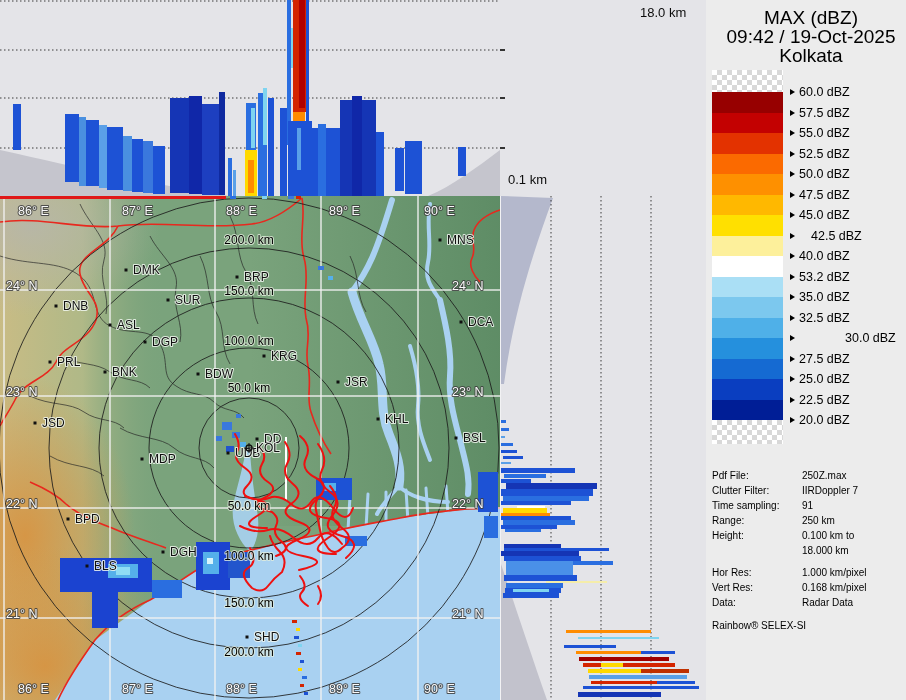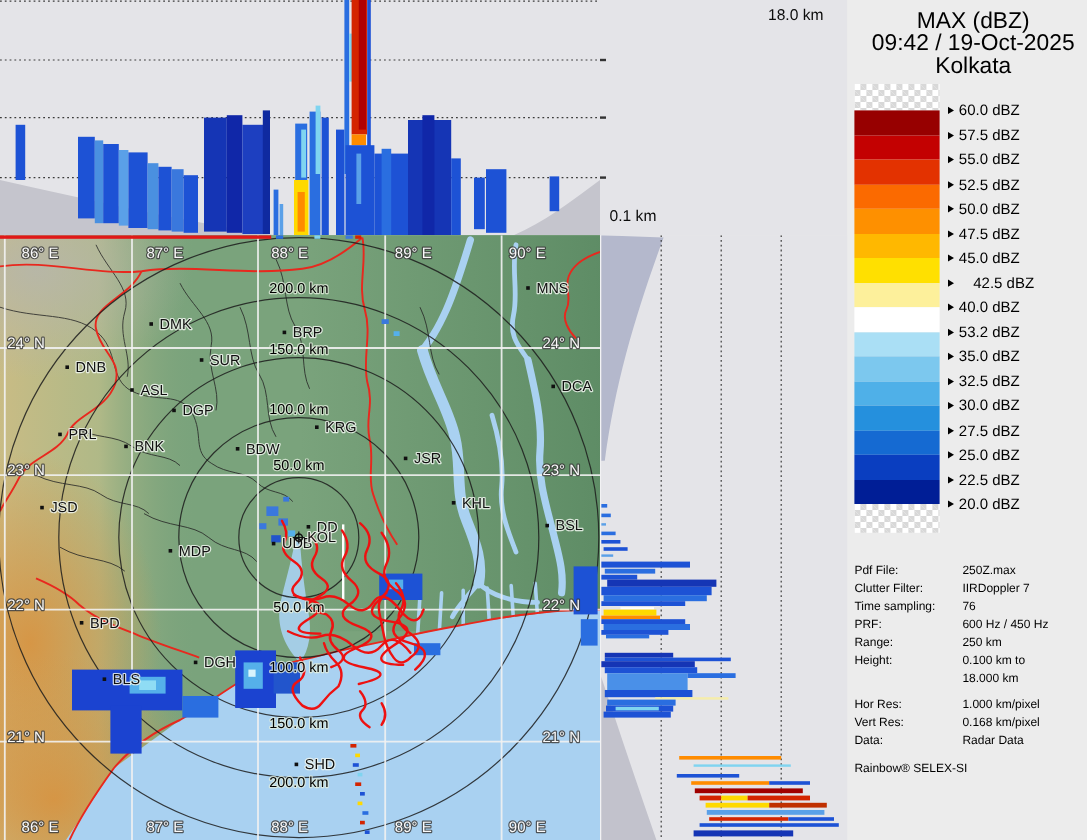--- a/index.html
+++ b/index.html
@@ -464,21 +464,21 @@
         <div class="scale-lab" style="top: 219px;">
           <div class="tri"></div>
           <span>35.0 dBZ</span>
         </div>
         <div class="band" style="height: 20.5px; background: rgb(124, 200, 238);"></div>
         <div class="scale-lab" style="top: 239.5px;">
           <div class="tri"></div>
           <span>32.5 dBZ</span>
         </div>
         <div class="band" style="height: 20.5px; background: rgb(79, 176, 232);"></div>
-        <div class="scale-lab" style="top: 260px;">
+        <div class="scale-lab" style="top: 260px; gap: 46px;">
           <div class="tri"></div>
           <span>30.0 dBZ</span>
         </div>
         <div class="band" style="height: 20.5px; background: rgb(37, 144, 221);"></div>
         <div class="scale-lab" style="top: 280.5px;">
           <div class="tri"></div>
           <span>27.5 dBZ</span>
         </div>
         <div class="band" style="height: 20.5px; background: rgb(21, 106, 210);"></div>
         <div class="scale-lab" style="top: 301px;">
@@ -502,25 +502,21 @@
           <div class="meta-row">
             <div class="ml">Pdf File:</div>
             <div class="mv">250Z.max</div>
           </div>
           <div class="meta-row">
             <div class="ml">Clutter Filter:</div>
             <div class="mv">IIRDoppler 7</div>
           </div>
           <div class="meta-row">
             <div class="ml">Time sampling:</div>
-            <div class="mv">76</div>
-          </div>
-          <div class="meta-row">
-            <div class="ml">PRF:</div>
-            <div class="mv">600 Hz / 450 Hz</div>
+            <div class="mv">91</div>
           </div>
           <div class="meta-row">
             <div class="ml">Range:</div>
             <div class="mv">250 km</div>
           </div>
           <div class="meta-row">
             <div class="ml">Height:</div>
             <div class="mv">0.100 km to</div>
           </div>
           <div class="meta-row">

